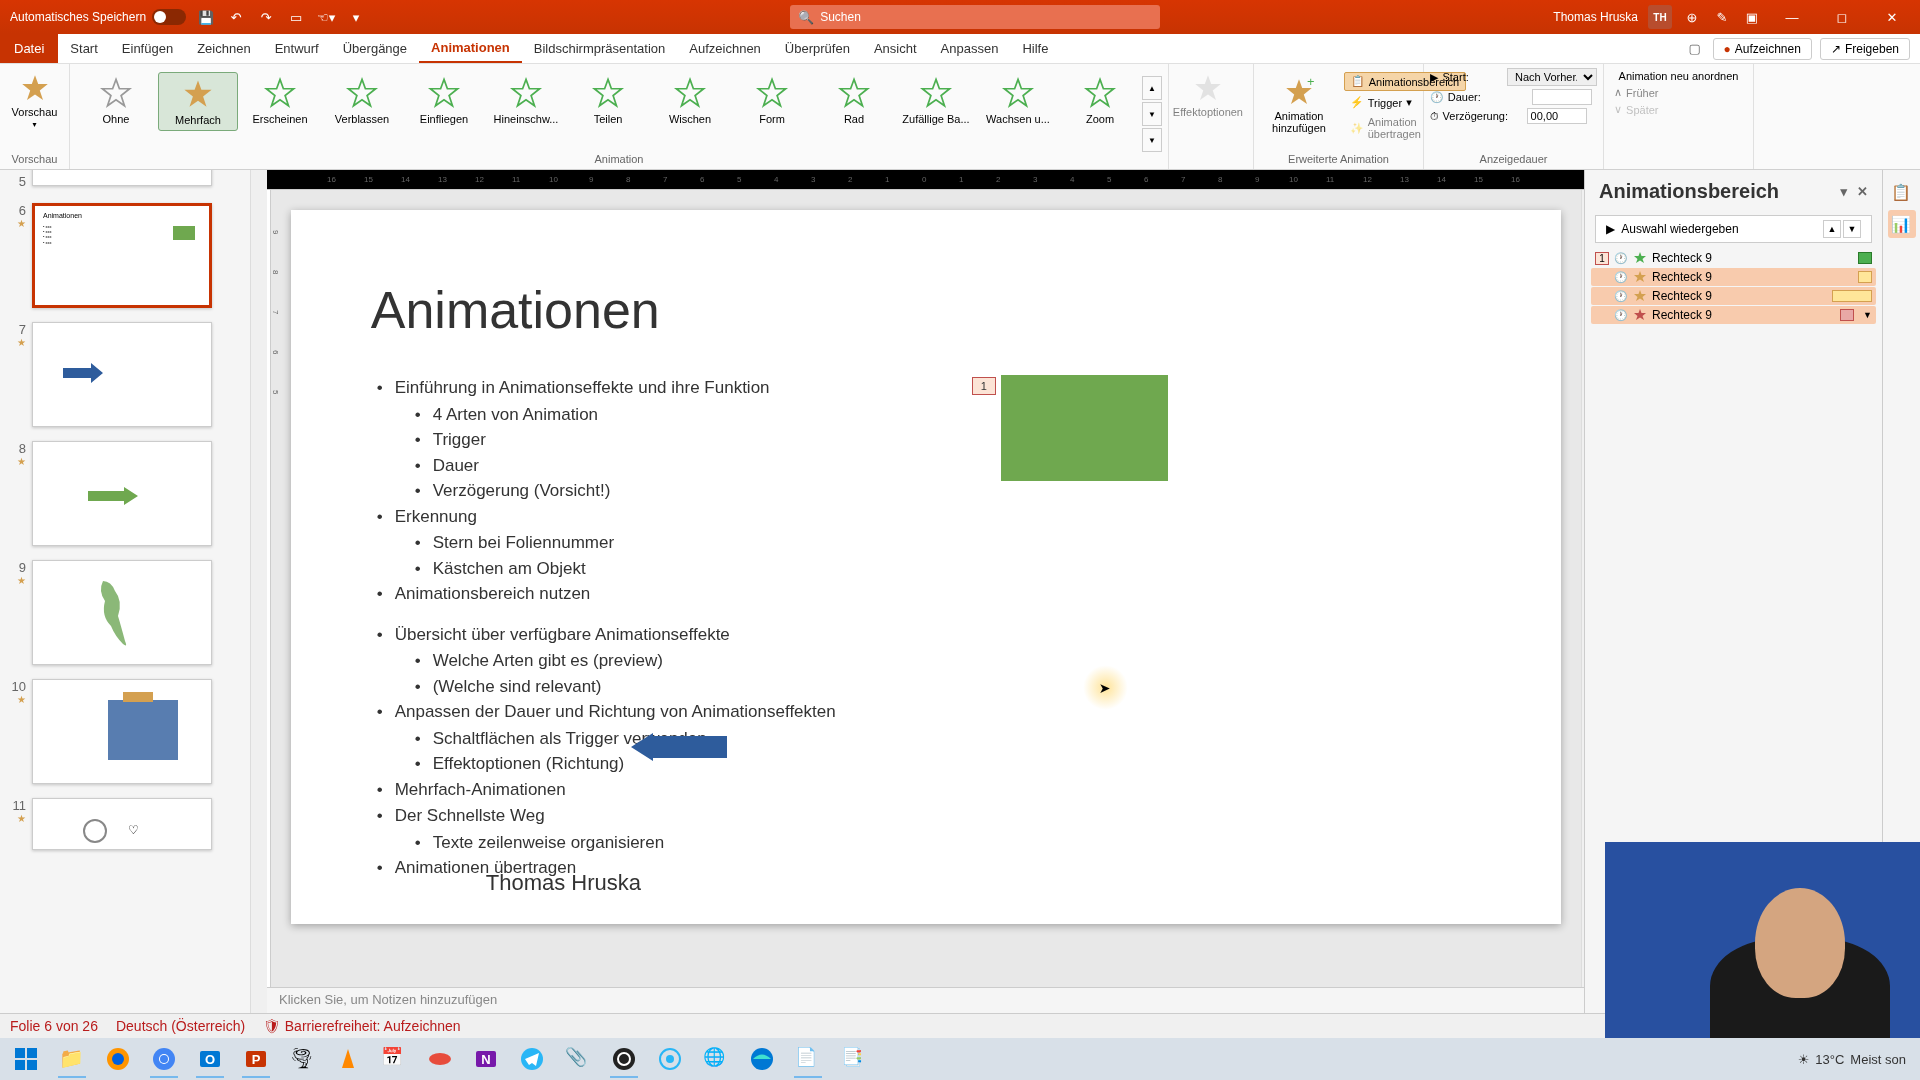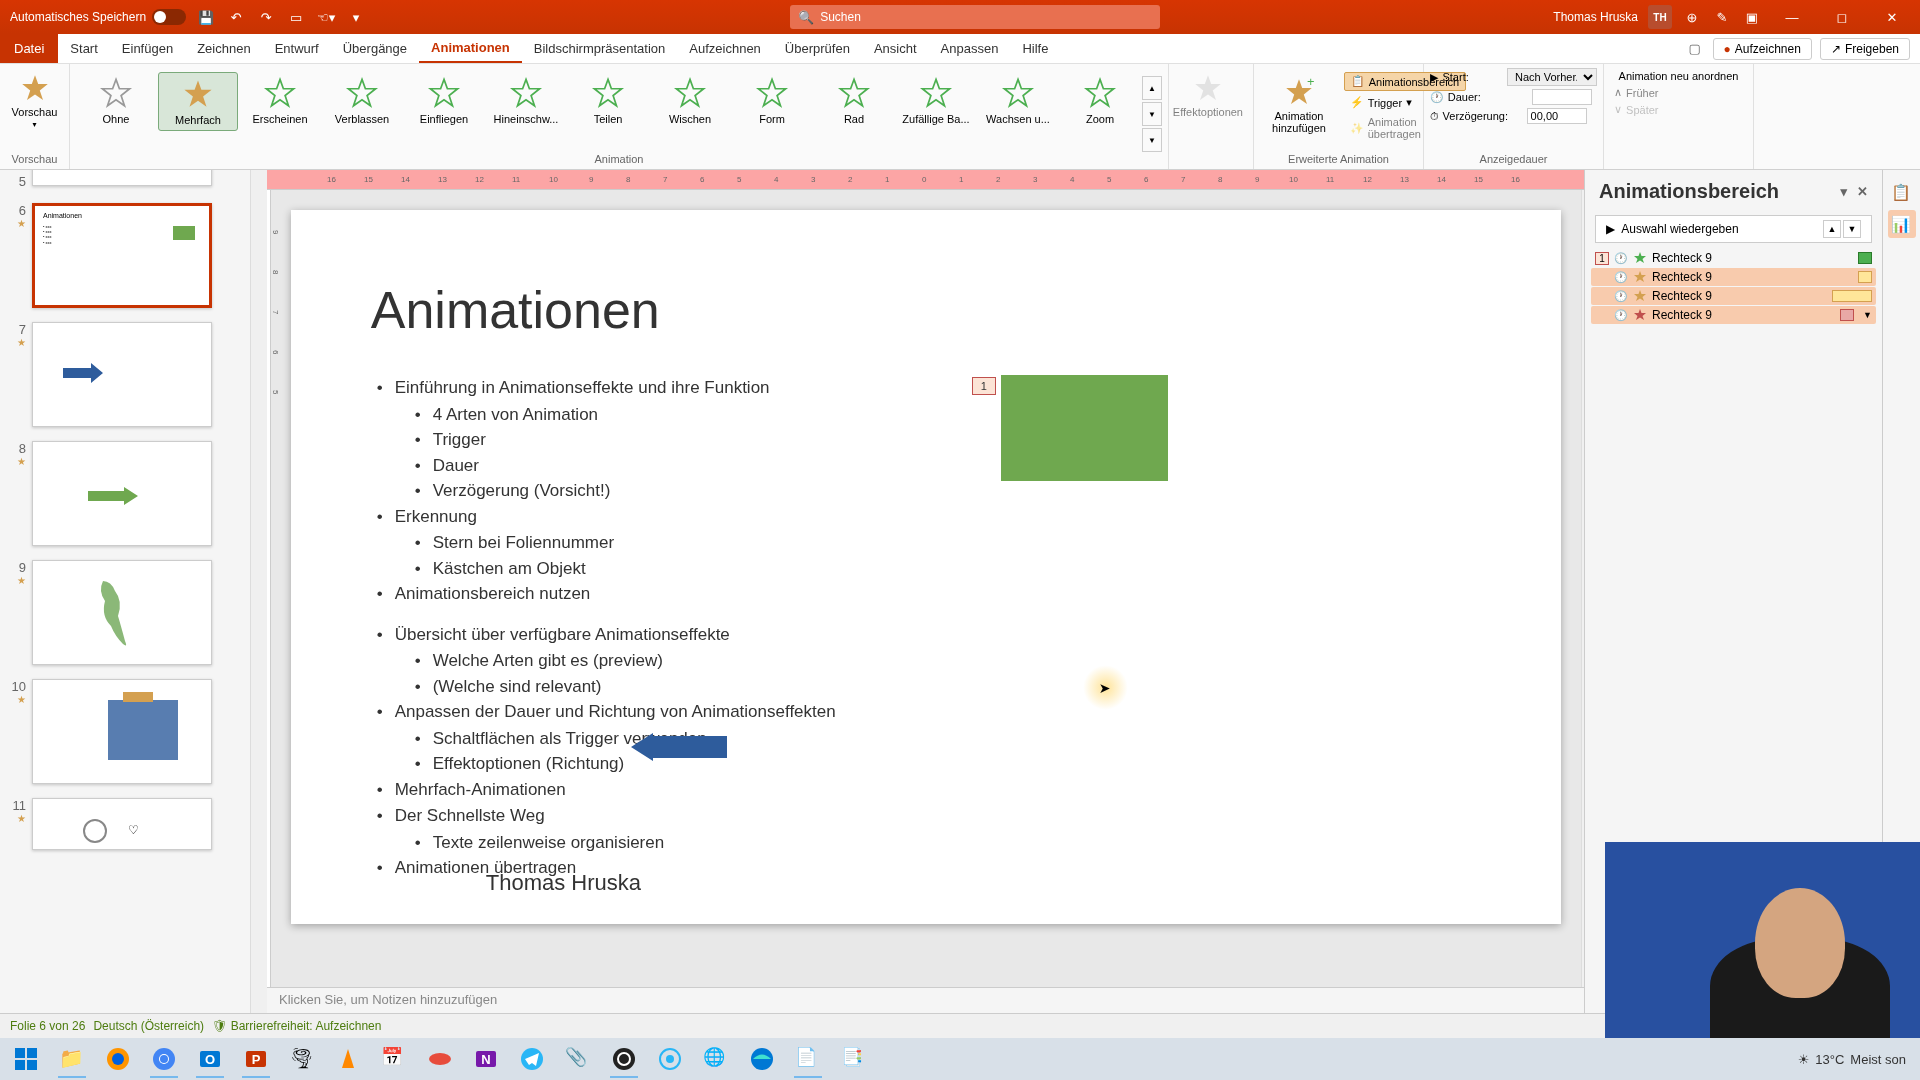--- a/index.html
+++ b/index.html
@@ -59,21 +59,21 @@
 .content-wrap { display: flex; height: calc(100% - 34px - 30px - 106px - 25px - 42px); }
 .thumb-panel { width: 250px; background: #f5f5f5; overflow-y: auto; padding: 4px 8px; }
 .thumb-item { position: relative; display: flex; gap: 6px; margin-bottom: 14px; }
 .thumb-num { font-size: 13px; color: #666; width: 18px; text-align: right; }
 .thumb-star { font-size: 10px; color: #d4a050; }
 .thumb-preview { width: 180px; height: 105px; background: #fff; border: 1px solid #ccc; box-shadow: 0 1px 3px rgba(0,0,0,0.2); position: relative; cursor: pointer; }
 .thumb-preview.selected { border: 3px solid #c73302; }
 .thumb-scrollbar { width: 17px; background: #f0f0f0; border-left: 1px solid #ddd; }
 
 .slide-area { flex: 1; background: #e8e8e8; display: flex; flex-direction: column; position: relative; overflow: hidden; }
-.ruler-h { height: 20px; background: #fca5a5; border-bottom: 1px solid #ccc; font-size: 8px; display: flex; align-items: center; padding-left: 36px; color: #666; position: relative; }
+.ruler-h { height: 20px; background: #000000; border-bottom: 1px solid #ccc; font-size: 8px; display: flex; align-items: center; padding-left: 36px; color: #666; position: relative; }
 .ruler-h span { position: absolute; }
 .slide-stage { flex: 1; display: flex; }
 .ruler-v { width: 20px; background: #fff; border-right: 1px solid #ccc; position: relative; }
 .ruler-v span { position: absolute; left: 4px; font-size: 8px; color: #666; writing-mode: vertical-lr; }
 .canvas-wrap { flex: 1; display: flex; align-items: flex-start; justify-content: center; padding: 20px; position: relative; }
 .slide-canvas { width: 1270px; height: 714px; background: #fff; box-shadow: 0 2px 8px rgba(0,0,0,0.3); position: relative; }
 .slide-title { position: absolute; top: 70px; left: 80px; font-size: 52px; font-weight: 400; color: #333; }
 .slide-body { position: absolute; top: 165px; left: 80px; font-size: 17px; line-height: 1.5; color: #333; }
 .slide-body ul { list-style: none; }
 .slide-body > ul > li::before { content: '•'; margin-right: 12px; }
@@ -104,21 +104,21 @@
 .ap-item-icon { width: 14px; height: 14px; }
 .ap-item-name { flex: 1; }
 .ap-item-bar { width: 14px; height: 12px; }
 
 
 .rightbar { width: 38px; background: #f5f5f5; border-left: 1px solid #ccc; display: flex; flex-direction: column; align-items: center; padding-top: 8px; }
 .rightbar div { width: 28px; height: 28px; margin-bottom: 4px; border-radius: 3px; cursor: pointer; display: flex; align-items: center; justify-content: center; }
 .rightbar div.active { background: #f8cbad; }
 
 
-.status-bar { height: 25px; background: #f0f0f0; border-top: 1px solid #ccc; display: flex; align-items: center; font-size: 12px; color: #4d7c0f; padding: 0 10px; gap: 8px; }
+.status-bar { height: 25px; background: #f0f0f0; border-top: 1px solid #ccc; display: flex; align-items: center; font-size: 14px; color: #b91c1c; padding: 0 10px; gap: 18px; }
 .status-bar .sb-right { margin-left: auto; display: flex; gap: 14px; align-items: center; }
 
 
 .taskbar { height: 42px; background: #d8e0e8; display: flex; align-items: center; padding: 0 4px; gap: 2px; }
 .tb-app { width: 44px; height: 38px; display: flex; align-items: center; justify-content: center; cursor: pointer; border-radius: 2px; position: relative; }
 .tb-app.active::after { content: ''; position: absolute; bottom: 0; left: 8px; right: 8px; height: 2px; background: #76b9ed; }
 .tb-app svg, .tb-app span { width: 26px; height: 26px; }
 .tb-weather { margin-left: auto; display: flex; align-items: center; gap: 6px; font-size: 13px; color: #333; padding-right: 10px; }
 
 

